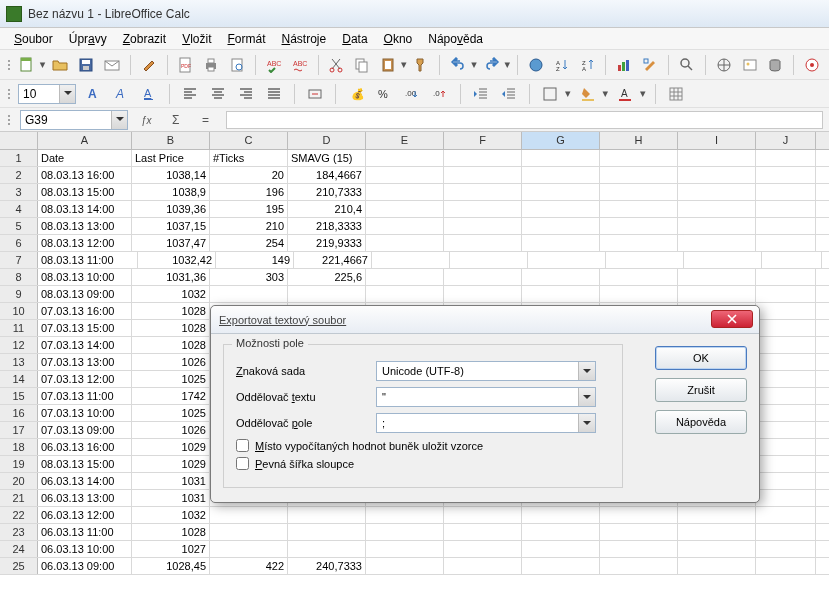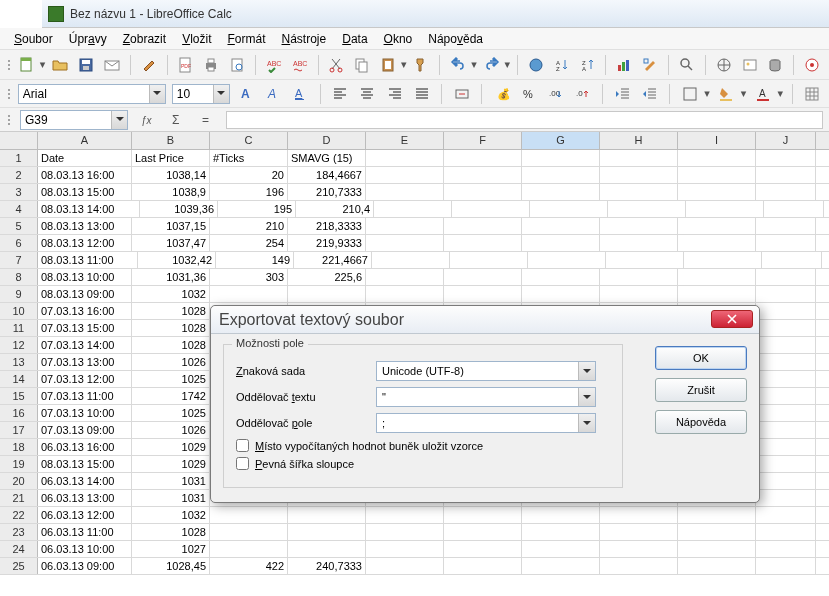--- a/index.html
+++ b/index.html
@@ -1,17 +1,17 @@
 <!DOCTYPE html>
 <html><head>
 <meta charset="utf-8">
 <style>
   * { box-sizing: border-box; margin: 0; padding: 0; }
   body { font-family: "Segoe UI", Tahoma, sans-serif; font-size: 12px; background: #fff; color: #000; overflow: hidden; width: 829px; height: 596px; position: relative; }
-  .titlebar { height: 28px; background: linear-gradient(#f4f8fc,#dde8f4); display:flex; align-items:center; padding:0 6px; border-bottom:1px solid #c8c8c8;margin-left:42px;}
+  .titlebar { height: 28px; background: linear-gradient(#f4f8fc,#dde8f4); display:flex; align-items:center; padding:0 6px; border-bottom:1px solid #c8c8c8;}
   .titlebar .appicon { width:16px; height:16px; background:#3a7a2a; border:1px solid #2a5a1a; margin-right:6px;}
   .titlebar .title { font-size:12px; color:#333;}
   .menubar { height:22px; display:flex; align-items:center; padding:0 8px; gap:4px; border-bottom:1px solid #e0e0e0; background:#f7f7f7;}
   .menubar span { padding:2px 6px; cursor:default;}
   .menubar span u { text-decoration: underline;}
   .toolbar { height:30px; display:flex; align-items:center; padding:0 6px; gap:4px; background:#f3f3f3; border-bottom:1px solid #e0e0e0; overflow:hidden;}
   .tbtn { width:22px; height:22px; border:1px solid transparent; display:flex; align-items:center; justify-content:center; background:transparent;}
   .tbtn svg { width:16px; height:16px;}
   .sep { width:1px; height:20px; background:#ccc; margin:0 3px;}
   .drop { font-size:11px; color:#555; margin-left:-2px;}
@@ -28,21 +28,21 @@
   .ch.sel { background:#c8dff5;}
   .rows { }
   .row { display:flex; height:17px; border-bottom:1px solid #d9d9d9;}
   .rh { width:38px; border-right:1px solid #bcbcbc; text-align:center; font-size:11px; background:#ececec; color:#333; line-height:16px;}
   .cell { border-right:1px solid #d9d9d9; font-size:11px; padding:0 3px; line-height:16px; white-space:nowrap; overflow:hidden;}
   .cell.r { text-align:right;}
   .cell.l { text-align:left;}
   
   .dialog { position:absolute; left:210px; top:305px; width:550px; background:#f0f0f0; border:1px solid #7a7a7a; box-shadow:3px 3px 12px rgba(0,0,0,.35); border-radius:5px;}
   .dlg-title { height:28px; background:linear-gradient(#fdfdfd,#e8edf4); border-bottom:1px solid #c0c8d0; display:flex;align-items:center; padding:0 8px; border-radius:5px 5px 0 0;}
-  .dlg-title .t { font-size:16px; color:#444;}
+  .dlg-title .t { font-size:11px; color:#444;text-decoration:underline;}
   .dlg-close { position:absolute; right:6px; top:4px; width:42px; height:18px; background:linear-gradient(#e67,#c23); border:1px solid #a22; border-radius:3px; display:flex;align-items:center;justify-content:center;}
   .dlg-close svg { width:10px;height:10px;}
   .dlg-body { padding:10px 12px 14px; position:relative;}
   .fieldset { border:1px solid #cfcfcf; padding:10px 12px 12px; position:relative;}
   .fieldset .legend { position:absolute; top:-8px; left:8px; background:#f0f0f0; padding:0 4px; font-size:11px; color:#333;}
   .frow { display:flex; align-items:center; margin:6px 0; gap:10px;}
   .frow label { width:130px; font-size:11px;}
   .frow .sel { flex:0 0 220px; height:20px; border:1px solid #9fb5cc; background:#fff; display:flex; align-items:center;}
   .frow .sel input { border:none; outline:none; font-size:11px; flex:1; padding:0 5px;}
   .frow .sel .arr { width:17px; height:18px; background:linear-gradient(#f0f0f0,#d8d8d8); border-left:1px solid #bbb; display:flex;align-items:center;justify-content:center;}
@@ -253,24 +253,20 @@
     </div>
 </div>
 
 <div class="fmtbar">
   <div class="grip">
       <span></span>
       <span></span>
       <span></span>
     </div>
   <div class="combo">
-    <input style="width: 130px;" value="Arial">
-    <div class="arr"></div>
-  </div>
-  <div class="combo">
     <input style="width: 40px;" value="10">
     <div class="arr"></div>
   </div>
   <div class="tbtn">
       <svg viewBox="0 0 16 16">
         <text x="3" y="12" font-size="12" font-weight="bold" fill="#3a6ac0">A</text>
       </svg>
     </div>
   <div class="tbtn">
       <svg viewBox="0 0 16 16">
@@ -456,21 +452,21 @@
         <div class="cell r" style="width: 78px;">210,7333</div>
         <div class="cell" style="width: 78px;"></div>
         <div class="cell" style="width: 78px;"></div>
         <div class="cell" style="width: 78px;"></div>
         <div class="cell" style="width: 78px;"></div>
         <div class="cell" style="width: 78px;"></div>
         <div class="cell" style="width: 60px;"></div>
       </div>
       <div class="row">
         <div class="rh">4</div>
-        <div class="cell l" style="width: 102px;">08.03.13 14:00</div>
+        <div class="cell l" style="width: 94px;">08.03.13 14:00</div>
         <div class="cell r" style="width: 78px;">1039,36</div>
         <div class="cell r" style="width: 78px;">195</div>
         <div class="cell r" style="width: 78px;">210,4</div>
         <div class="cell" style="width: 78px;"></div>
         <div class="cell" style="width: 78px;"></div>
         <div class="cell" style="width: 78px;"></div>
         <div class="cell" style="width: 78px;"></div>
         <div class="cell" style="width: 78px;"></div>
         <div class="cell" style="width: 60px;"></div>
       </div>

